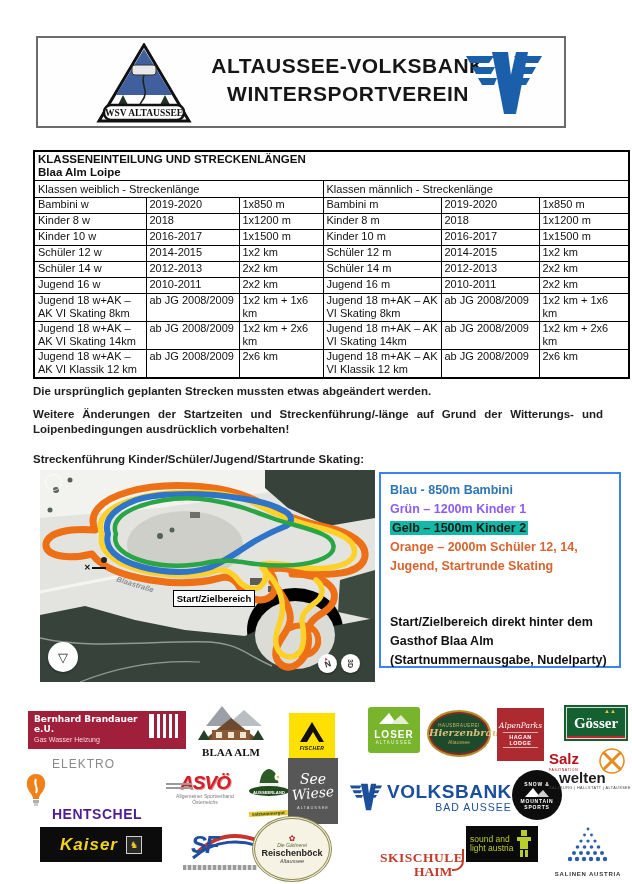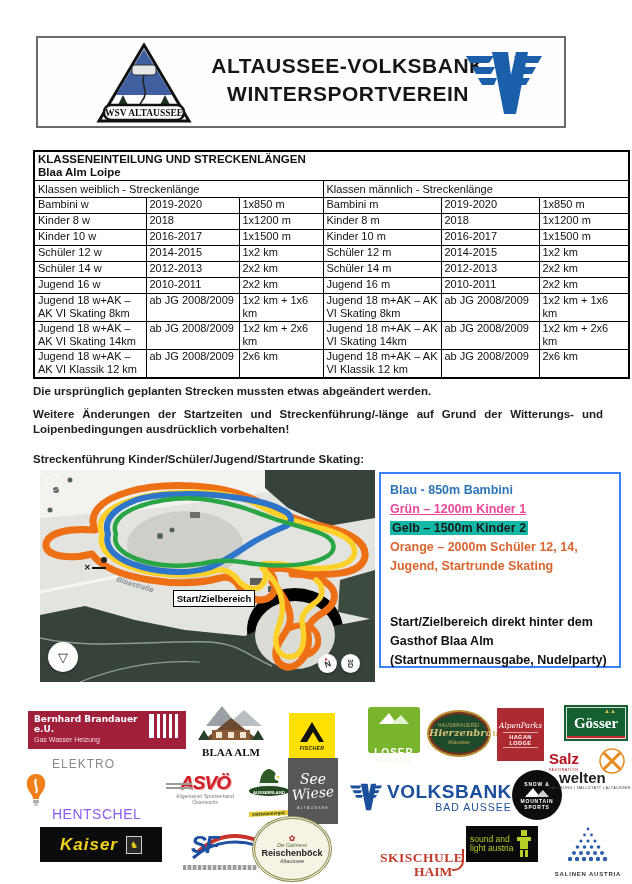--- a/index.html
+++ b/index.html
@@ -70,21 +70,21 @@
 
   .blaaalm { left:196px; top:704px; width:70px; height:52px; text-align:center; }
   .blaaalm .name { font-family:"Liberation Serif",serif; font-weight:bold; font-size:11px; color:#111; }
 
   .fischer { left:289px; top:713px; width:46px; height:46px; background:#ffe000;
              display:flex; flex-direction:column; align-items:center; justify-content:center; }
   .fischer .name { font-size:5px; font-style:italic; font-weight:bold; color:#111; margin-top:2px; letter-spacing:.4px;}
 
   .loser { left:368px; top:707px; width:52px; height:46px; background:#79b52c; border-radius:3px;
            text-align:center; color:#fff; padding-top:4px; }
-  .loser .name { font-size:10px; font-weight:bold; letter-spacing:1px; line-height:10px; margin-top:19px;}
+  .loser .name { font-size:10px; font-weight:bold; letter-spacing:1px; line-height:10px; margin-top:1px;}
   .loser .sub  { font-size:4.5px; letter-spacing:1.2px; color:#eaf4da; }
 
   .hierzen { left:427px; top:710px; width:64px; height:47px; background:#1d4a2a; border-radius:50%;
              border:2px solid #b98c2e; box-shadow:inset 0 0 0 2px #7d2c24; text-align:center; color:#d9c07a;
              display:flex; flex-direction:column; justify-content:center; }
   .hierzen .t0 { font-size:4.5px; letter-spacing:.5px; color:#cdb36a;}
   .hierzen .t1 { font-family:"DejaVu Serif",serif; font-style:italic; font-weight:bold; font-size:10px; line-height:10px;}
   .hierzen .t2 { font-size:5px; color:#c9a756; margin-top:1px;}
 
   .hagan { left:497px; top:708px; width:47px; height:53px; background:#ae2a31; color:#fff; text-align:center;
@@ -95,21 +95,21 @@
 
   .goesser { left:564px; top:705px; width:64px; height:36px; background:#156031; position:relative;
              display:flex; align-items:center; justify-content:center; }
   .goesser::after { content:""; position:absolute; inset:2px; border:1px solid rgba(255,255,255,.8); }
   .goesser::before{ content:""; position:absolute; left:2px; right:2px; bottom:2px; height:3px; background:#c0272d; }
   .goesser .name { font-family:"Liberation Serif",serif; font-weight:bold; font-size:15px; color:#fff; z-index:1;}
   .goesser .crown { position:absolute; top:3px; right:12px; color:#e8c54a; font-size:6px; z-index:1;}
 
   .hentschel { left:25px; top:767px; width:138px; height:46px; display:flex; align-items:center; gap:5px;}
   .hentschel .txt .t1 { font-size:12px; color:#8a8a8a; letter-spacing:1px; line-height:12px;}
-  .hentschel .txt .t2 { font-size:14px; color:#8b5cf6; font-weight:normal; letter-spacing:.5px;margin-top:36px;}
+  .hentschel .txt .t2 { font-size:14px; color:#4c1d95; font-weight:bold; letter-spacing:.5px;margin-top:36px;}
 
   .asvo { left:163px; top:773px; width:84px; height:42px; text-align:center; }
   .asvo .big { font-size:19px; font-weight:bold; font-style:italic; color:#cf2027; letter-spacing:-1px;
                line-height:19px; text-shadow:1px 1px 0 #e8888b; }
   .asvo .lines { position:absolute; left:-14px; top:8px; width:26px; height:8px;
       background:repeating-linear-gradient(0deg,#9b9b9b 0 2px,rgba(0,0,0,0) 2px 4px); }
   .asvo .c { font-size:5px; color:#7a7a7a; line-height:6px; }
 
   .ausseer { left:245px; top:765px; width:47px; height:48px; text-align:center; }
   .ausseer .ribbon { background:#e9c934; color:#23421d; font-size:4.5px; font-weight:bold; display:inline-block;
@@ -337,21 +337,21 @@
         <i>▲</i>
         <span>N</span>
       </div>
     <div class="map-btn btn-3d">
         <span>3D</span>
       </div>
   </div>
 
   <div class="abs legend">
     <div><span style="color: rgb(46, 117, 182);">Blau - 850m Bambini</span></div>
-    <div><span style="color: #ec4899; text-decoration: underline;">Grün – 1200m Kinder 1</span></div>
+    <div><span style="color: #8b5cf6;">Grün – 1200m Kinder 1</span></div>
     <div><span style="color: rgb(26, 26, 26); background: #14b8a6; padding: 0px 2px;">Gelb – 1500m Kinder 2</span></div>
     <div><span style="color: rgb(217, 100, 46);">Orange – 2000m Schüler 12, 14, Jugend, Startrunde Skating</span></div>
     <div class="note">Start/Zielbereich direkt hinter dem Gasthof Blaa Alm (Startnummernausgabe, Nudelparty)</div>
   </div>
 
   <div class="logo brandauer">
     <div>
       <div class="t1">Bernhard Brandauer e.U.</div>
       <div class="t2">Gas Wasser Heizung</div>
     </div>

